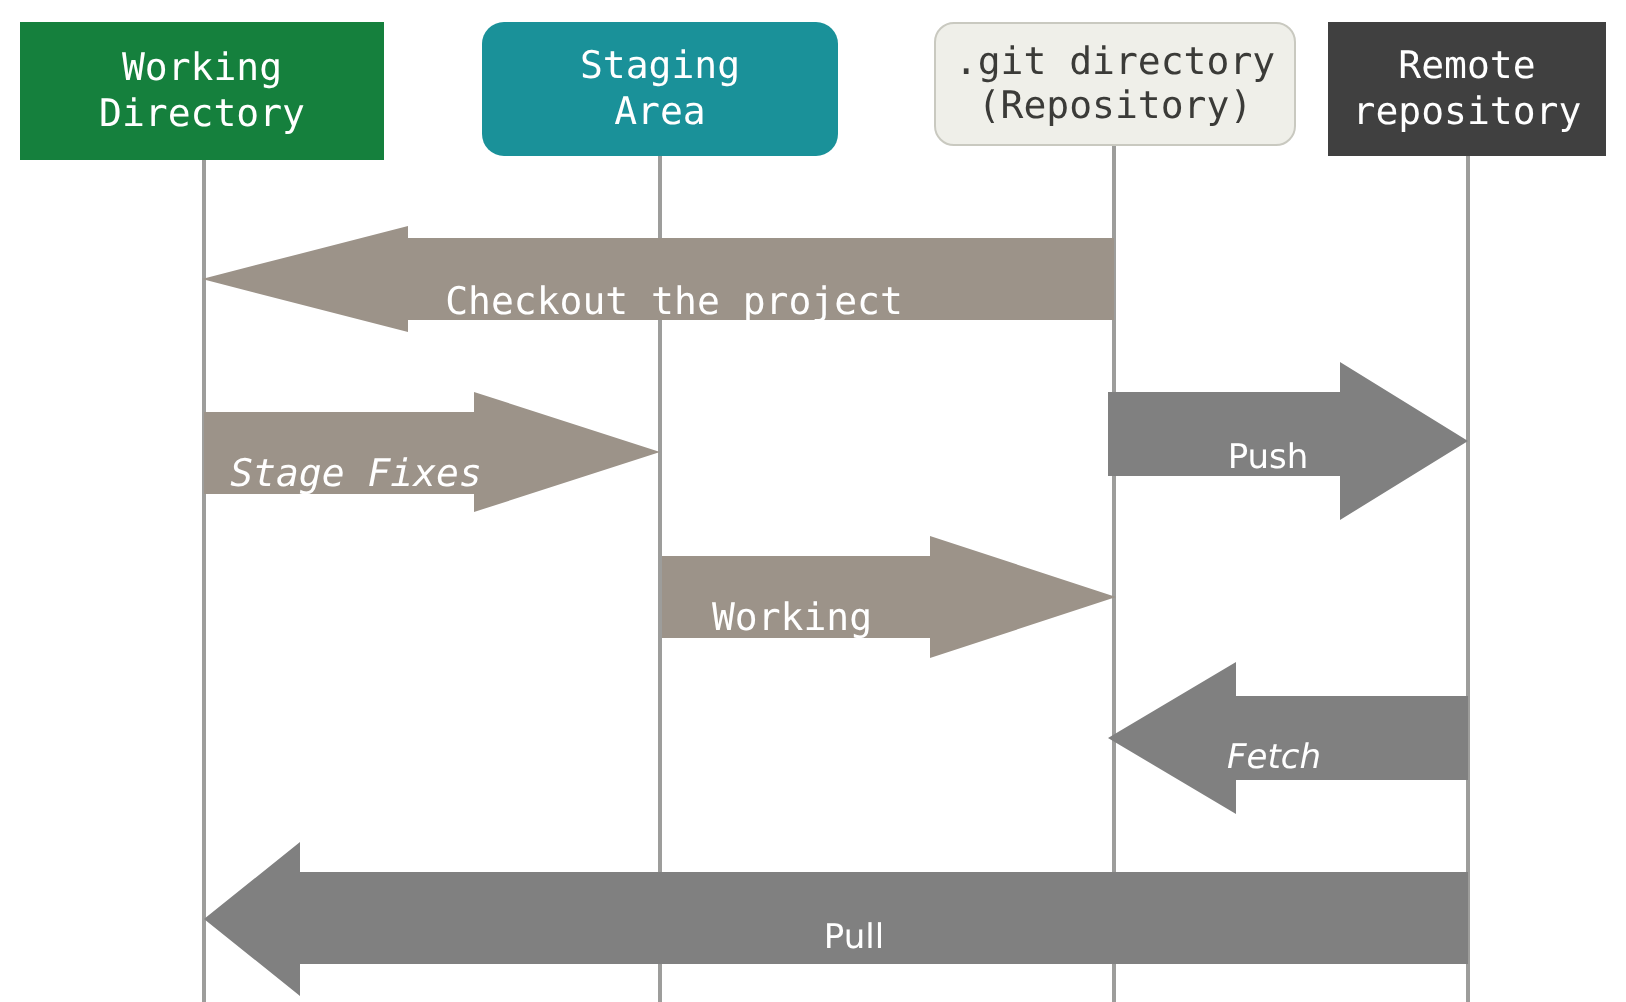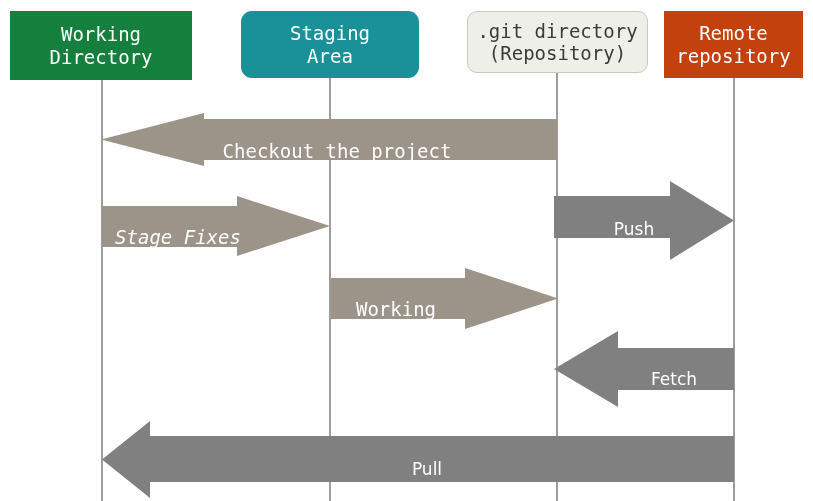--- a/index.html
+++ b/index.html
@@ -89,28 +89,28 @@
       <polygon points="331.0,278.0 465.0,278.0 465.0,268.0 558.0,298.5 465.0,329.0 465.0,319.0 331.0,319.0" fill="#9c9389"></polygon>
       <polygon points="734.0,348.0 618.0,348.0 618.0,331.0 554.0,369.0 618.0,407.0 618.0,390.0 734.0,390.0" fill="#808080"></polygon>
       <polygon points="734.0,436.0 150.0,436.0 150.0,421.0 102.0,459.5 150.0,498.0 150.0,482.0 734.0,482.0" fill="#808080"></polygon>
     </svg>
 
   <div id="arrow-labels">
       <div class="arrow-label label-mono" style="color: rgb(255, 255, 255); left: 0px; top: 140px; width: 813px; transform: translateY(-50%); text-align: left;"><span style="position: absolute; left: 337px; transform: translateX(-50%);">Checkout the project</span></div>
       <div class="arrow-label label-mono" style="color: rgb(255, 255, 255); left: 0px; top: 226px; width: 813px; transform: translateY(-50%); text-align: left;"><span style="position: absolute; left: 178px; transform: translateX(-50%); font-style: italic;">Stage Fixes</span></div>
       <div class="arrow-label label-sans" style="color: rgb(255, 255, 255); left: 0px; top: 219px; width: 813px; transform: translateY(-50%); text-align: left;"><span style="position: absolute; left: 634px; transform: translateX(-50%);">Push</span></div>
       <div class="arrow-label label-mono" style="color: rgb(255, 255, 255); left: 0px; top: 298px; width: 813px; transform: translateY(-50%); text-align: left;"><span style="position: absolute; left: 396px; transform: translateX(-50%);">Working</span></div>
-      <div class="arrow-label label-sans" style="color: rgb(255, 255, 255); left: 0px; top: 369px; width: 813px; transform: translateY(-50%); text-align: left;"><span style="position: absolute; left: 674px; transform: translateX(-50%);">Fetch</span></div>
+      <div class="arrow-label label-sans" style="color: rgb(255, 255, 255); left: 0px; top: 369px; width: 813px; transform: translateY(-50%); text-align: left;"><span style="position: absolute; left: 637px; transform: translateX(-50%); font-style: italic;">Fetch</span></div>
       <div class="arrow-label label-sans" style="color: rgb(255, 255, 255); left: 0px; top: 459px; width: 813px; transform: translateY(-50%); text-align: left;"><span style="position: absolute; left: 427px; transform: translateX(-50%); text-align: right;">Pull</span></div>
     </div>
 
   <div id="columns">
       <div class="col-box filled" style="left: 10px; top: 11px; width: 182px; height: 69px; background: #15803d; color: rgb(255, 255, 255);"><span>Working
 Directory</span></div>
       <div class="col-box filled" style="left: 241px; top: 11px; width: 178px; height: 67px; background: rgb(26, 145, 153); color: rgb(255, 255, 255); border-radius: 11px;"><span>Staging
 Area</span></div>
       <div class="col-box outline" style="left: 467px; top: 11px; width: 181px; height: 62px; background: rgb(239, 239, 233); color: rgb(59, 59, 56); border-color: rgb(201, 201, 192); border-radius: 10px;"><span>.git directory
 (Repository)</span></div>
-      <div class="col-box filled" style="left: 664px; top: 11px; width: 139px; height: 67px; background: #c2410c; color: rgb(255, 255, 255);"><span>Remote
+      <div class="col-box filled" style="left: 664px; top: 11px; width: 139px; height: 67px; background: #404040; color: rgb(255, 255, 255);"><span>Remote
 repository</span></div>
     </div>
 
 </div>
 
 </body></html>

